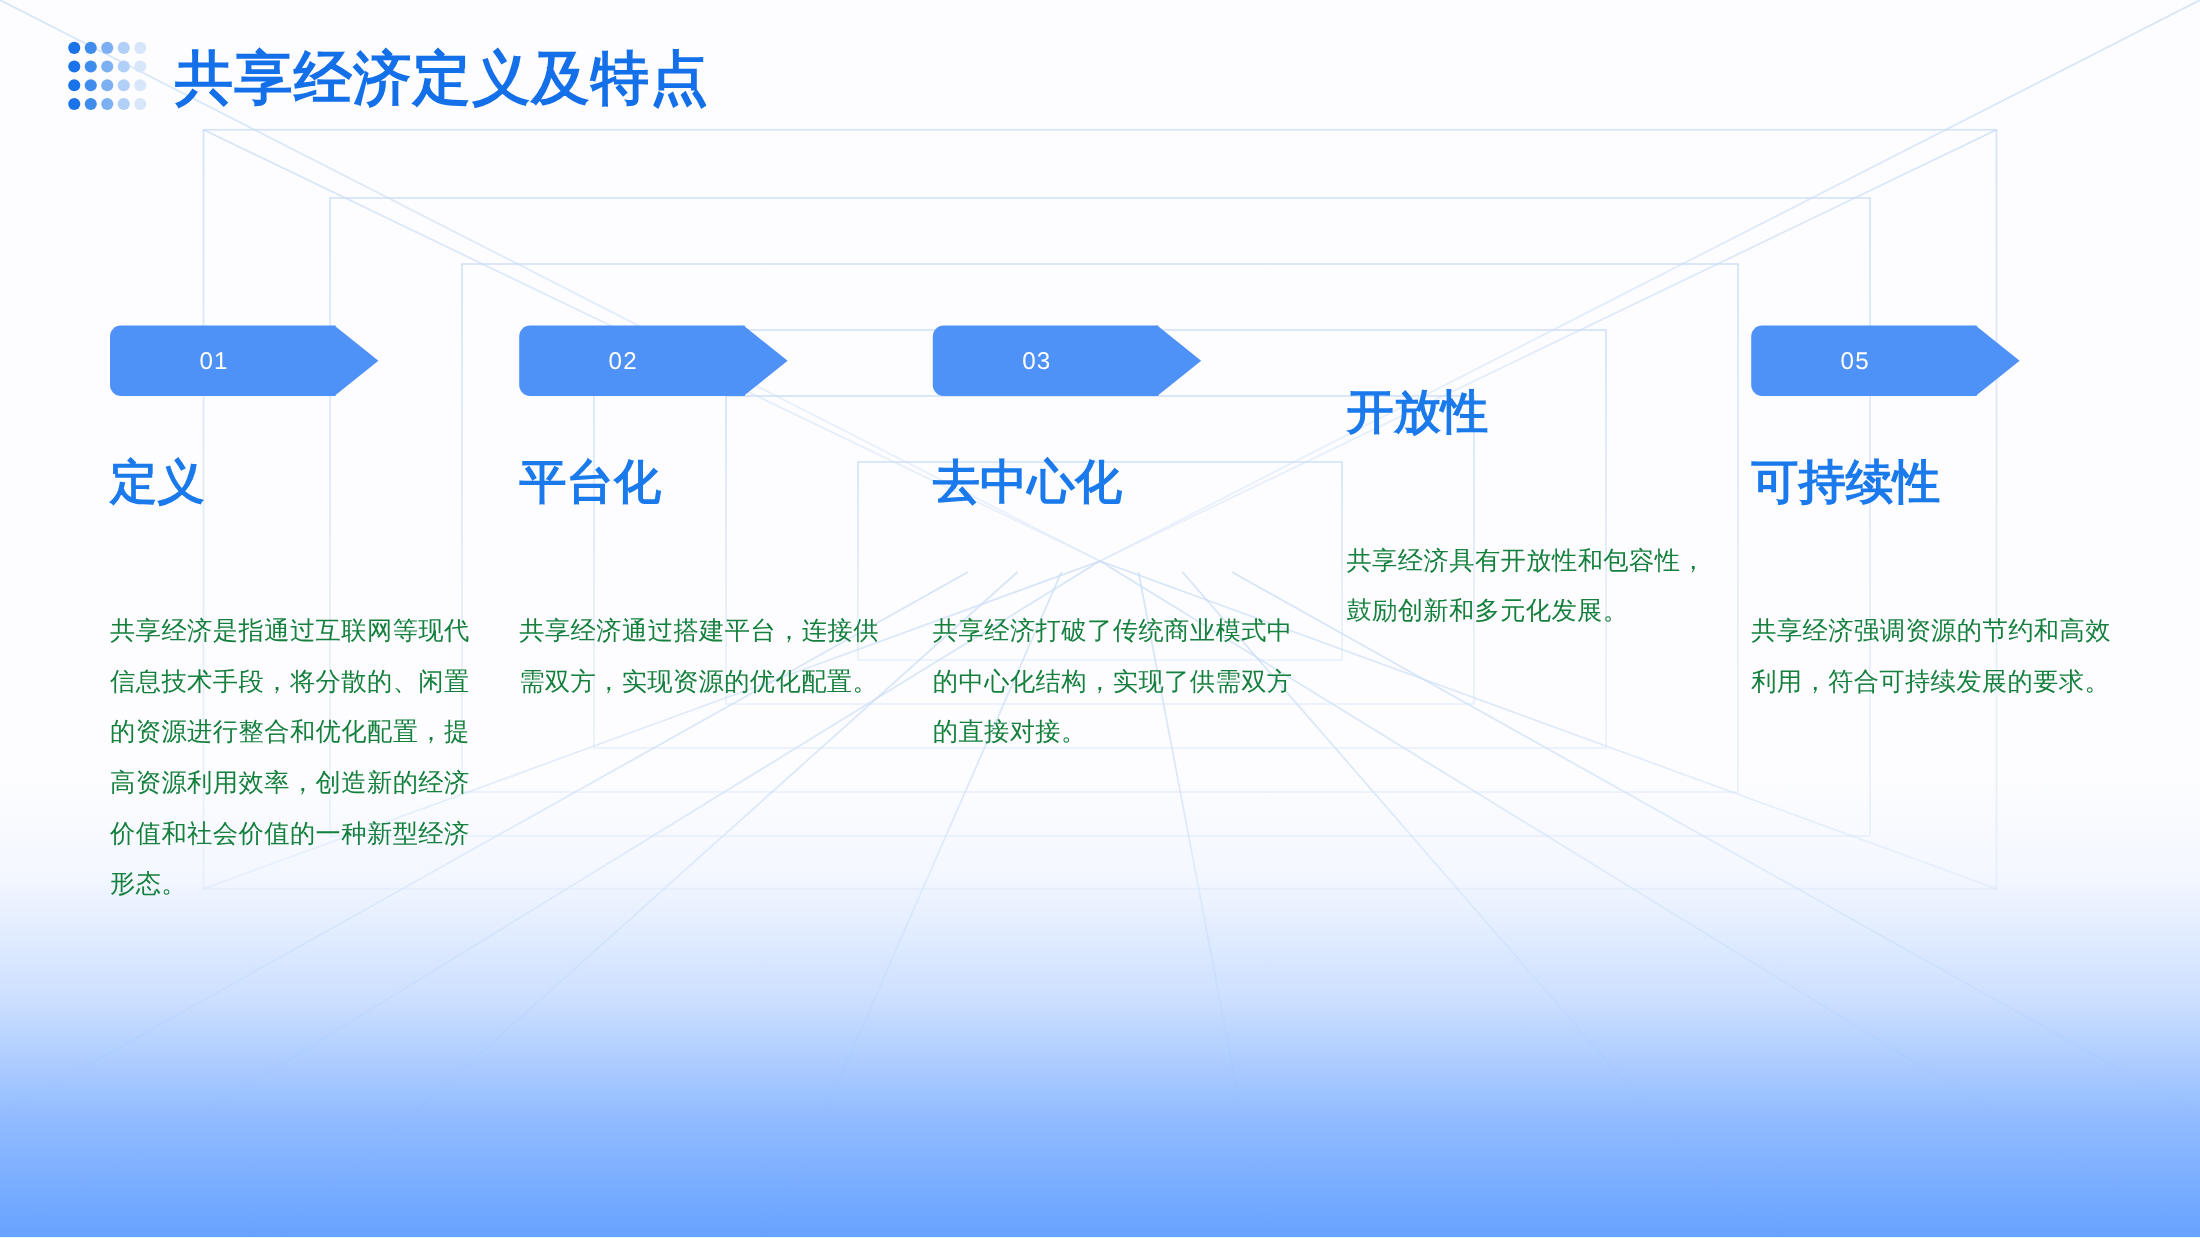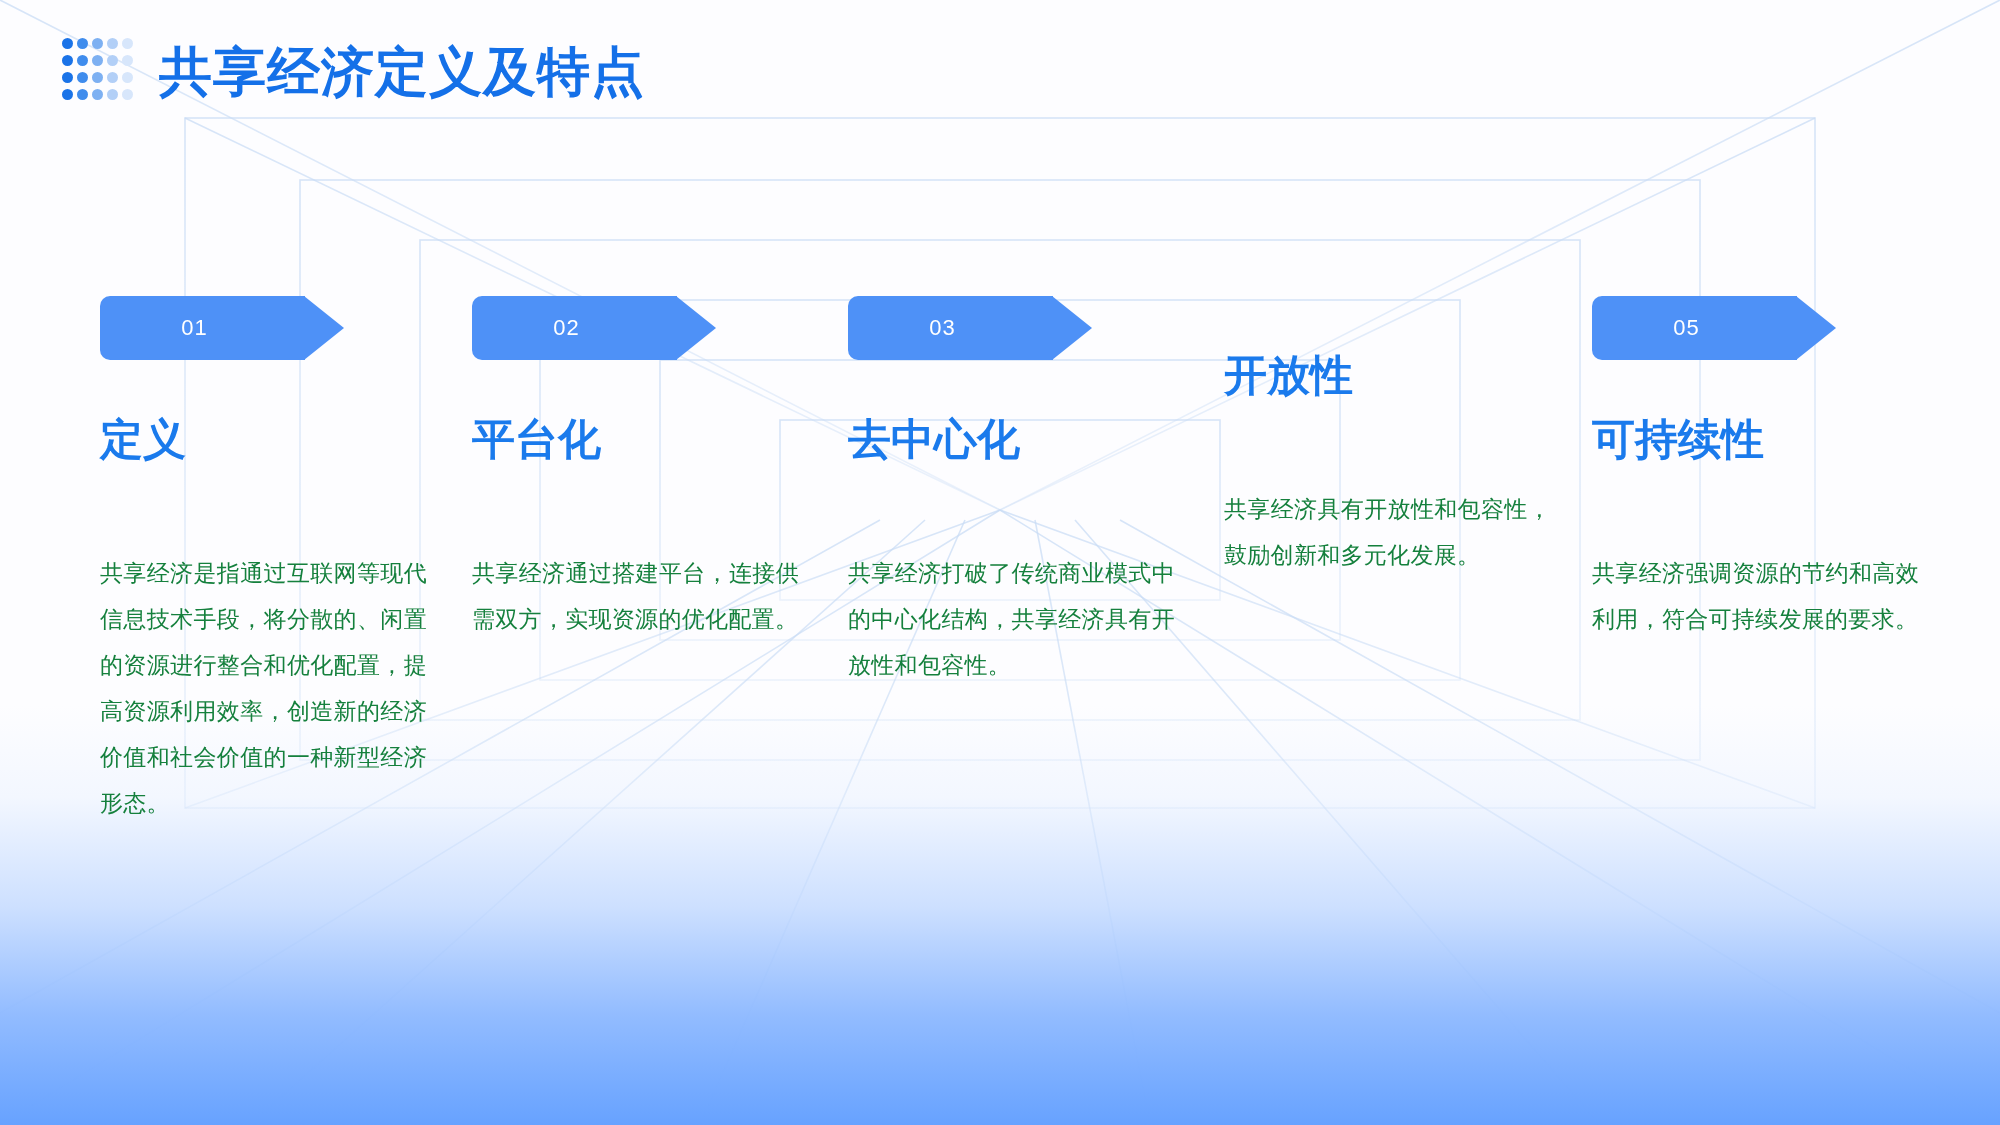--- a/index.html
+++ b/index.html
@@ -233,21 +233,21 @@
 
     <div class="col c1">
       <div class="badge">02</div>
       <div class="col-heading">平台化</div>
       <div class="col-body">共享经济通过搭建平台，连接供需双方，实现资源的优化配置。</div>
     </div>
 
     <div class="col c2">
       <div class="badge">03</div>
       <div class="col-heading">去中心化</div>
-      <div class="col-body">共享经济打破了传统商业模式中的中心化结构，共享经济具有开放性和包容性。</div>
+      <div class="col-body">共享经济打破了传统商业模式中的中心化结构，实现了供需双方的直接对接。</div>
     </div>
 
     <div class="col c3">
       <div class="col-heading">开放性</div>
       <div class="col-body">共享经济具有开放性和包容性，鼓励创新和多元化发展。</div>
     </div>
 
     <div class="col c4">
       <div class="badge">05</div>
       <div class="col-heading">可持续性</div>

